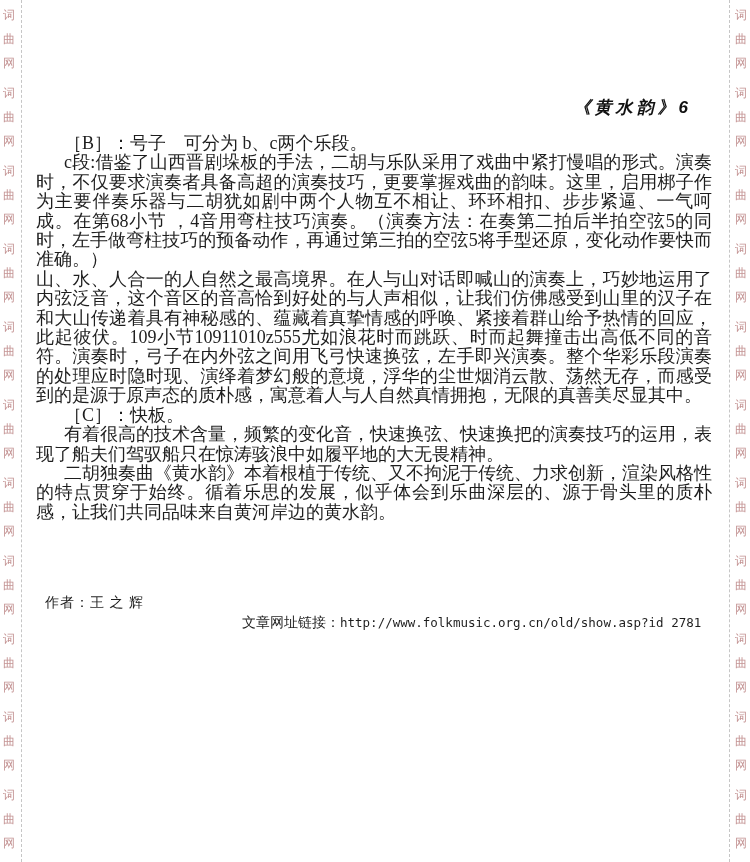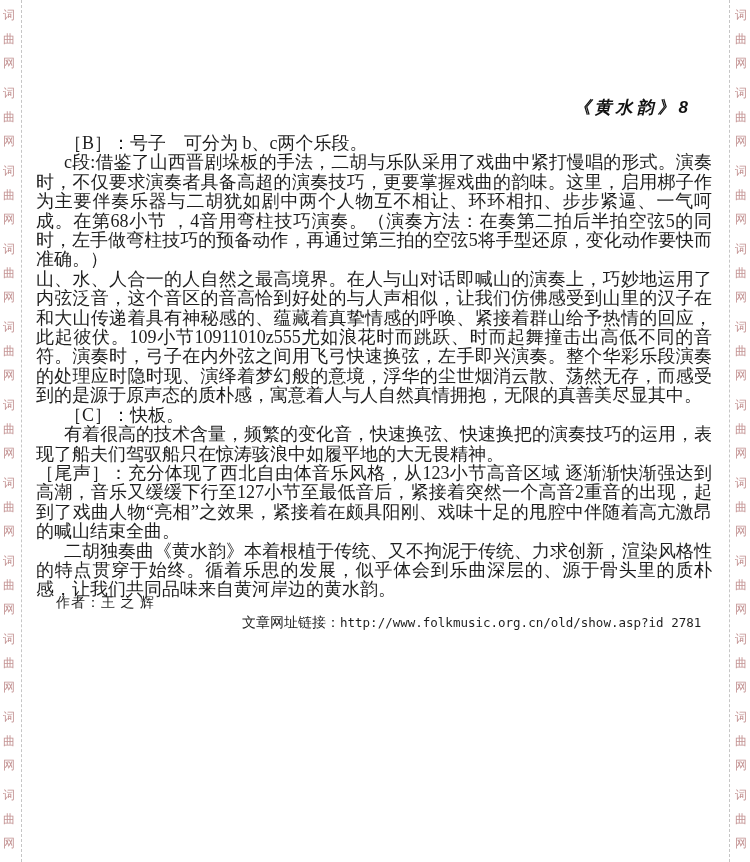--- a/index.html
+++ b/index.html
@@ -36,21 +36,21 @@
   }
   .content p{
     margin:0;padding:0;
     font-size:18px;line-height:19.4px;
     text-align:justify;text-justify:inter-ideograph;
     color:#1e1e1e;
   }
   .content p.indent{text-indent:28px;}
   
   .footer{position:absolute;left:36px;top:594px;width:676px;height:20px;font-size:14px;}
-  .author{position:absolute;left:20px;top:0;letter-spacing:1px;}
+  .author{position:absolute;left:9px;top:0;letter-spacing:1px;}
   .linkwrap{position:absolute;left:206px;top:0;white-space:nowrap;margin-top:20px;}
   .url{
     font-family:"DejaVu Sans Mono","Liberation Mono",monospace;
     font-size:12.5px;color:#1e1e1e;text-decoration:none;
   }
 </style>
 </head>
 <body>
 
 <div class="wm-col left" id="wm-left">
@@ -163,28 +163,27 @@
       <div class="wm-char">曲</div>
       <div class="wm-char">网</div>
     </div>
     <div class="wm-group">
       <div class="wm-char">词</div>
       <div class="wm-char">曲</div>
       <div class="wm-char">网</div>
     </div>
   </div>
 
-<h1 class="title">《黄水韵》8</h1>
+<h1 class="title">《黄水韵》6</h1>
 
 <main class="content">
   <p class="indent">［B］：号子　可分为 b、c两个乐段。</p>
   <p class="indent">c段:借鉴了山西晋剧垛板的手法，二胡与乐队采用了戏曲中紧打慢唱的形式。演奏时，不仅要求演奏者具备高超的演奏技巧，更要掌握戏曲的韵味。这里，启用梆子作为主要伴奏乐器与二胡犹如剧中两个人物互不相让、环环相扣、步步紧逼、一气呵成。在第68小节 ，4音用弯柱技巧演奏。（演奏方法：在奏第二拍后半拍空弦5的同时，左手做弯柱技巧的预备动作，再通过第三拍的空弦5将手型还原，变化动作要快而准确。）</p>
   <p>山、水、人合一的人自然之最高境界。在人与山对话即喊山的演奏上，巧妙地运用了内弦泛音，这个音区的音高恰到好处的与人声相似，让我们仿佛感受到山里的汉子在和大山传递着具有神秘感的、蕴藏着真挚情感的呼唤、紧接着群山给予热情的回应，此起彼伏。109小节10911010z555尤如浪花时而跳跃、时而起舞撞击出高低不同的音符。演奏时，弓子在内外弦之间用飞弓快速换弦，左手即兴演奏。整个华彩乐段演奏的处理应时隐时现、演绎着梦幻般的意境，浮华的尘世烟消云散、荡然无存，而感受到的是源于原声态的质朴感，寓意着人与人自然真情拥抱，无限的真善美尽显其中。</p>
   <p class="indent">［C］：快板。</p>
   <p class="indent">有着很高的技术含量，频繁的变化音，快速换弦、快速换把的演奏技巧的运用，表现了船夫们驾驭船只在惊涛骇浪中如履平地的大无畏精神。</p>
-  <p>［尾声］：充分体现了西北自由体音乐风格，从123小节高音区域 逐渐渐快渐强达到高潮，音乐又缓缓下行至127小节至最低音后，紧接着突然一个高音2重音的出现，起到了戏曲人物“亮相”之效果，紧接着在颇具阳刚、戏味十足的甩腔中伴随着高亢激昂的喊山结束全曲。</p>
   <p class="indent">二胡独奏曲《黄水韵》本着根植于传统、又不拘泥于传统、力求创新，渲染风格性的特点贯穿于始终。循着乐思的发展，似乎体会到乐曲深层的、源于骨头里的质朴感，让我们共同品味来自黄河岸边的黄水韵。</p>
 </main>
 
 <div class="footer">
   <span class="author">作者：王 之 辉</span>
   <span class="linkwrap"><span>文章网址链接：</span><span class="url">http://www.folkmusic.org.cn/old/show.asp?id 2781</span></span>
 </div>
 
 </body></html>

